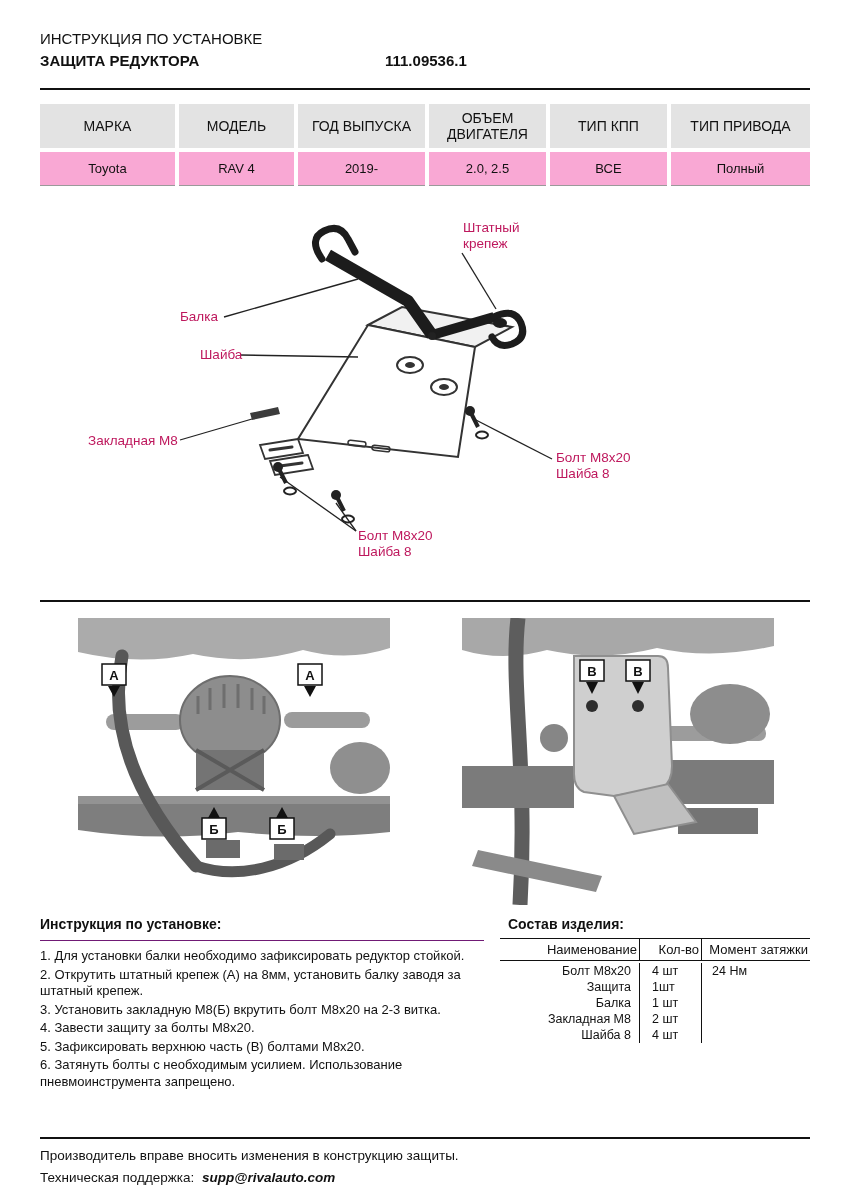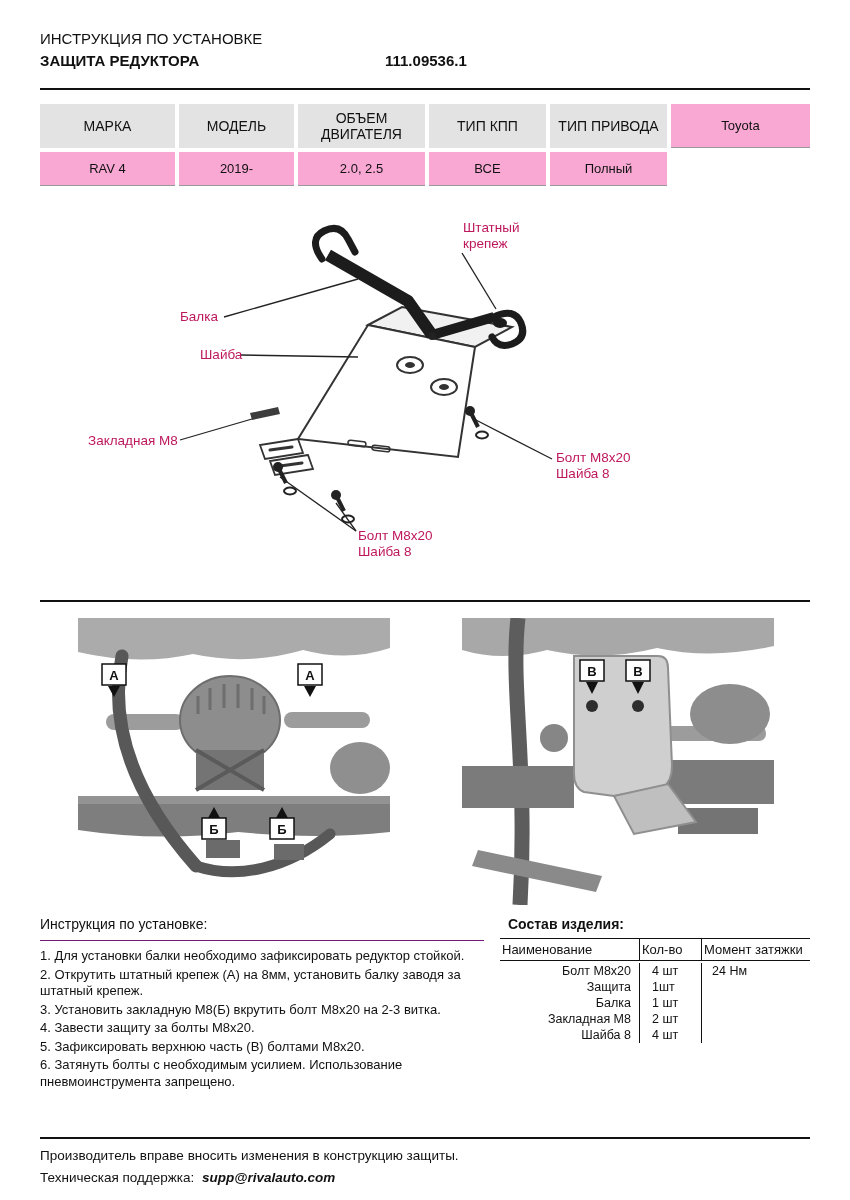--- a/index.html
+++ b/index.html
@@ -52,21 +52,21 @@
   .instr-item { font-size: 13px; line-height: 16.5px; margin-bottom: 2px; }
 
   
   .parts-header {
     display: grid;
     grid-template-columns: 140px 62px 108px;
     border-top: 1px solid #111;
     border-bottom: 1px solid #111;
     font-size: 13px;
   }
-  .parts-header .pc { text-align: left; padding: 3px 2px; }
+  .parts-header .pc { text-align: right; padding: 3px 2px; }
   .prow { display: grid; grid-template-columns: 140px 62px 108px; font-size: 12.5px; }
   .pcell { line-height: 16px; }
   .pc1, .c1 { border-right: 1px solid #111; }
   .pc2, .c2 { border-right: 1px solid #111; }
   .c1 { text-align: right; padding-right: 8px; }
   .c2 { padding-left: 12px; }
   .c3 { padding-left: 10px; }
   .parts-body { padding-top: 2px; }
 
   svg text { font-family: "Liberation Sans", "DejaVu Sans", sans-serif; }
@@ -78,20 +78,21 @@
 <div class="page">
 
   <div class="abs" style="left:40px; top:30px; font-size:15px;">ИНСТРУКЦИЯ ПО УСТАНОВКЕ</div>
   <div class="abs" style="left:40px; top:52px; font-size:15px; font-weight:bold;">ЗАЩИТА РЕДУКТОРА</div>
   <div class="abs" style="left:385px; top:52px; font-size:15px; font-weight:bold;">111.09536.1</div>
   <div class="rule" style="left:40px; top:88px; width:770px;"></div>
 
   <div class="abs spec-table" style="left:40px; top:104px;">
     <div class="spec-header-cell">МАРКА</div>
     <div class="spec-header-cell">МОДЕЛЬ</div>
+    <div class="spec-header-cell">ГОД ВЫПУСКА</div>
     <div class="spec-header-cell">ОБЪЕМ ДВИГАТЕЛЯ</div>
     <div class="spec-header-cell">ТИП КПП</div>
     <div class="spec-header-cell">ТИП ПРИВОДА</div>
     <div class="spec-value-cell">Toyota</div>
     <div class="spec-value-cell">RAV 4</div>
     <div class="spec-value-cell">2019-</div>
     <div class="spec-value-cell">2.0, 2.5</div>
     <div class="spec-value-cell">ВСЕ</div>
     <div class="spec-value-cell">Полный</div>
   </div>
@@ -224,21 +225,21 @@
         <text x="130" y="58" class="marker-letter">В</text>
       </g>
       <g>
         <polygon points="170,64 182,64 176,76" fill="#111"></polygon>
         <rect x="164" y="42" width="24" height="21" fill="#fff" stroke="#111" stroke-width="1.5"></rect>
         <text x="176" y="58" class="marker-letter">В</text>
       </g>
     </svg>
   </div>
 
-  <div class="abs" style="left:40px; top:916px; font-size:14px; font-weight:normal;">Инструкция по установке:</div>
+  <div class="abs" style="left:40px; top:916px; font-size:14px; font-weight:bold;">Инструкция по установке:</div>
   <div class="abs instr-list" style="left:40px; top:940px; width:444px;">
     <div class="instr-item">1. Для установки балки необходимо зафиксировать редуктор стойкой.</div>
     <div class="instr-item">2. Открутить штатный крепеж (А) на 8мм, установить балку заводя за штатный крепеж.</div>
     <div class="instr-item">3. Установить закладную М8(Б) вкрутить болт М8х20 на 2-3 витка.</div>
     <div class="instr-item">4. Завести защиту за болты М8х20.</div>
     <div class="instr-item">5. Зафиксировать верхнюю часть (В) болтами М8х20.</div>
     <div class="instr-item">6. Затянуть болты с необходимым усилием. Использование пневмоинструмента запрещено.</div>
   </div>
 
   <div class="abs" style="left:508px; top:916px; font-size:14px; font-weight:bold;">Состав изделия:</div>

